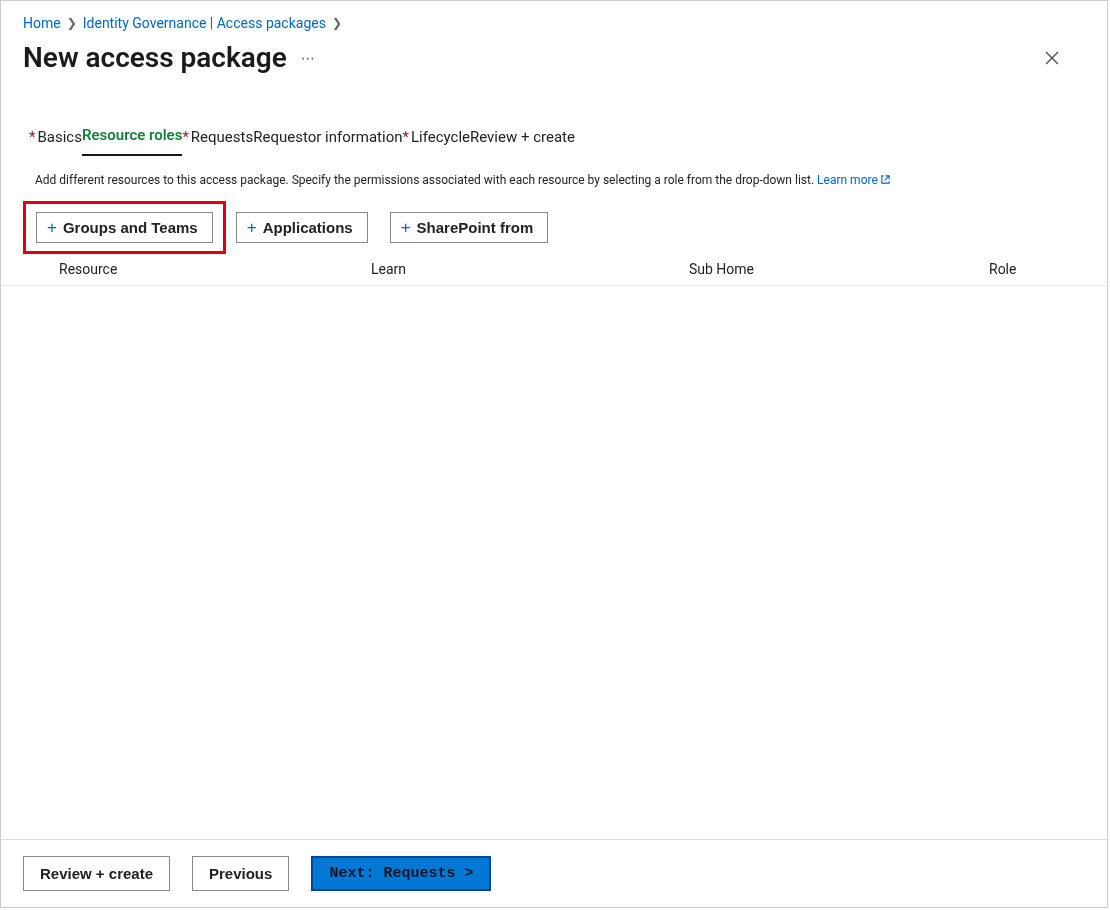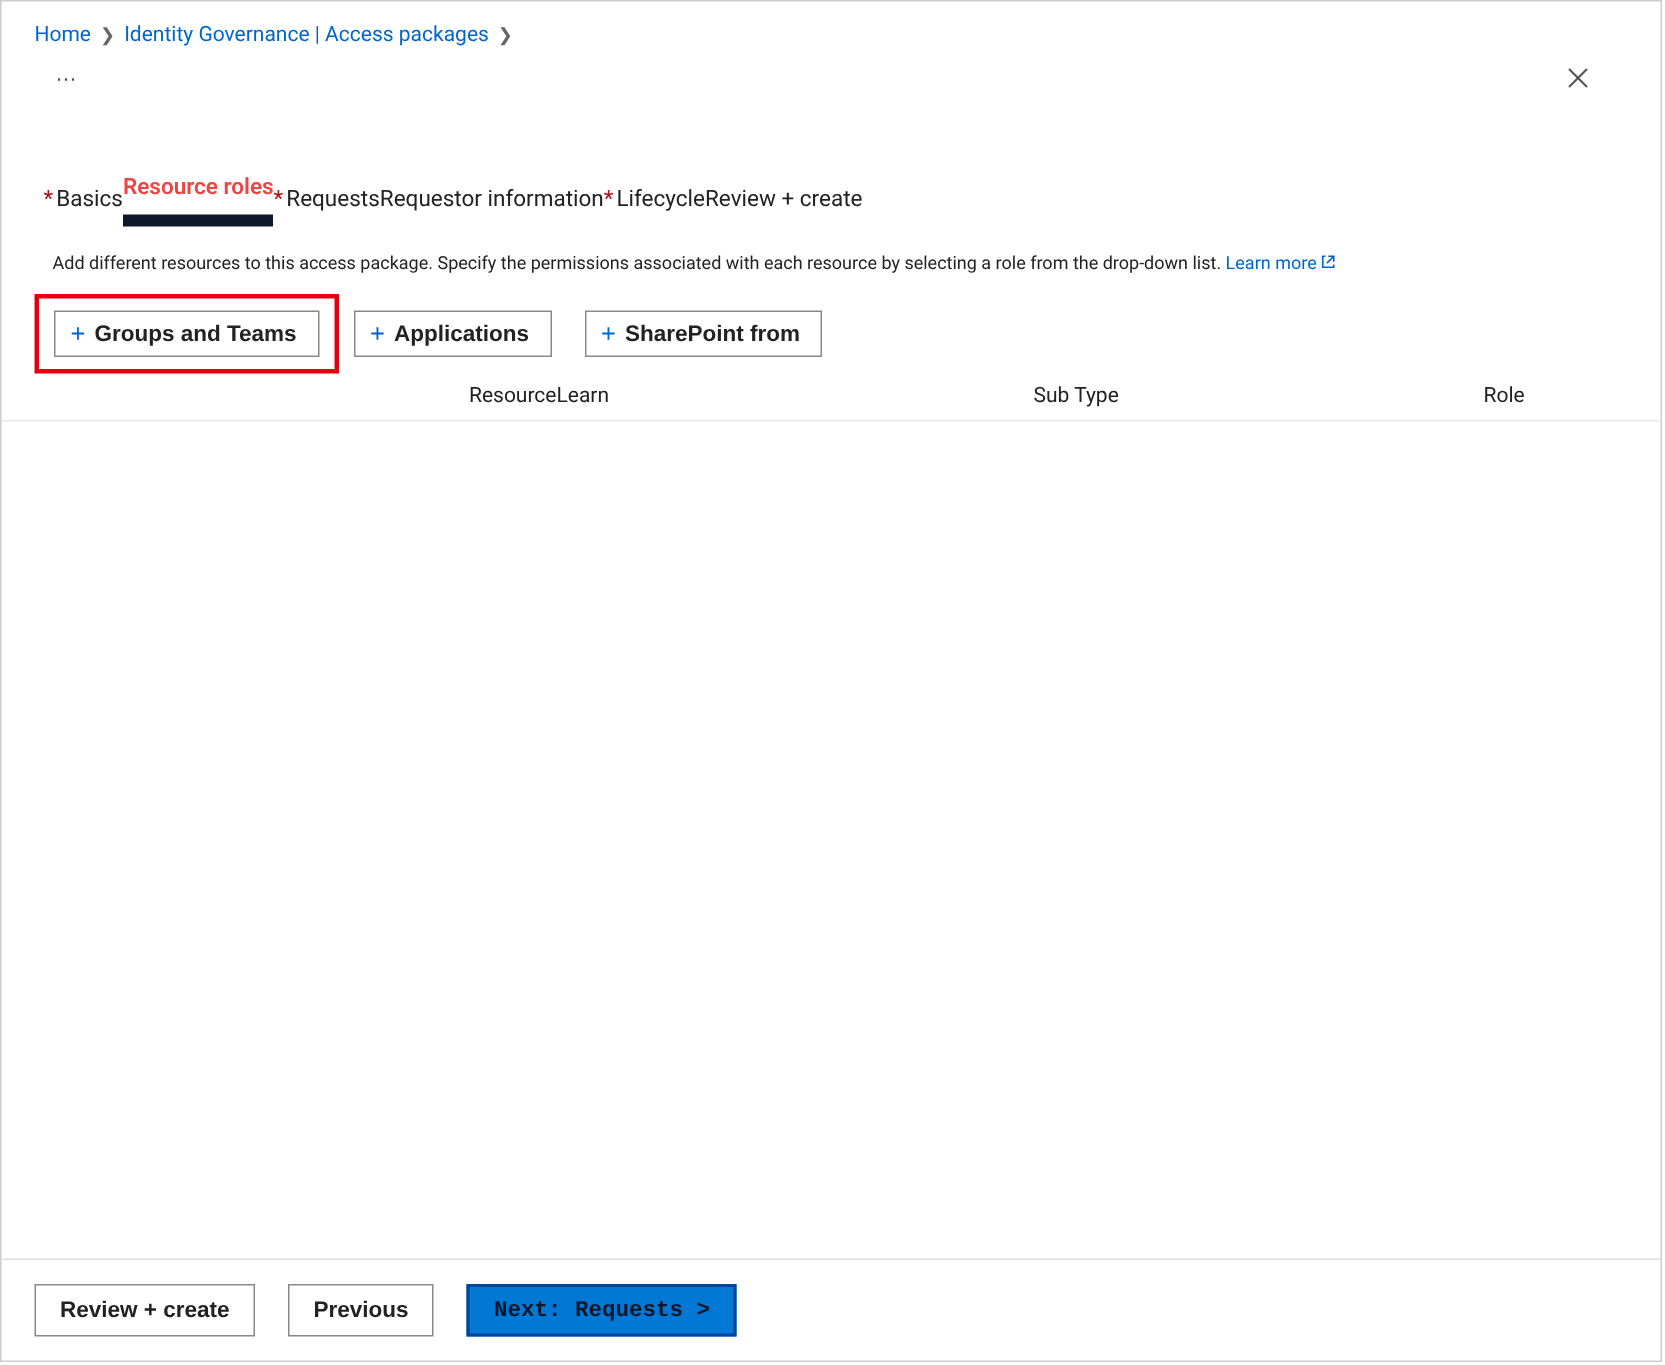--- a/index.html
+++ b/index.html
@@ -72,22 +72,22 @@
   }
   .tab {
     font-size: 15px;
     color: #222;
     padding: 4px 0 10px 0;
     cursor: pointer;
     white-space: nowrap;
   }
   .tab.active {
     font-weight: 600;
-    color: #ef4444;
-    border-bottom: 8px solid #0f172a;
+    color: #15803d;
+    border-bottom: 2px solid #0f172a;
   }
   .req-star {
     color: #b10e1e;
     margin-right: 2px;
   }
   
   .desc {
     padding: 16px 34px 0 34px;
     font-size: 12px;
     color: #222;
@@ -136,21 +136,21 @@
     margin: -11px -12px;
   }
   
   .tbl-head {
     display: flex;
     padding: 8px 34px 8px 58px;
     border-bottom: 1px solid #e8e8e8;
     font-size: 14px;
     color: #222;
   }
-  .col-resource { flex: 0 0 312px; text-align: right; }
+  .col-resource { flex: 0 0 312px; }
   .col-type     { flex: 0 0 318px; }
   .col-subtype  { flex: 0 0 300px; }
   .col-role     { flex: 1; text-align: left; }
   .tbl-body { flex: 1; }
   
   .footer {
     border-top: 1px solid #e1dfdd;
     padding: 16px 22px;
     display: flex;
     gap: 22px;
@@ -177,20 +177,21 @@
 <div class="frame">
 
   <nav class="breadcrumb">
     <a>Home</a>
     <span class="sep">❯</span>
     <a>Identity Governance | Access packages</a>
     <span class="sep">❯</span>
   </nav>
 
   <div class="title-row">
+    <h1 class="page-title">New access package</h1>
     <span class="more-dots">⋯</span>
     <span class="close-x">
       <svg viewBox="0 0 14 14">
           <line x1="1" y1="1" x2="13" y2="13" stroke="#555" stroke-width="1.4"></line>
           <line x1="13" y1="1" x2="1" y2="13" stroke="#555" stroke-width="1.4"></line>
         </svg>
     </span>
   </div>
 
   <div class="tabs" id="tabs">
@@ -224,21 +225,21 @@
       </button>
       <button class="res-btn">
         <span class="plus">+</span>
         <span>SharePoint from</span>
       </button>
     </div>
 
   <div class="tbl-head">
     <div class="col-resource">Resource</div>
     <div class="col-type">Learn</div>
-    <div class="col-subtype">Sub Type</div>
+    <div class="col-subtype">Sub Home</div>
     <div class="col-role">Role</div>
   </div>
   <div class="tbl-body"></div>
 
   <div class="footer">
     <button class="fbtn">Review + create</button>
     <button class="fbtn">Previous</button>
     <button class="fbtn primary">Next: Requests &gt;</button>
   </div>
 

